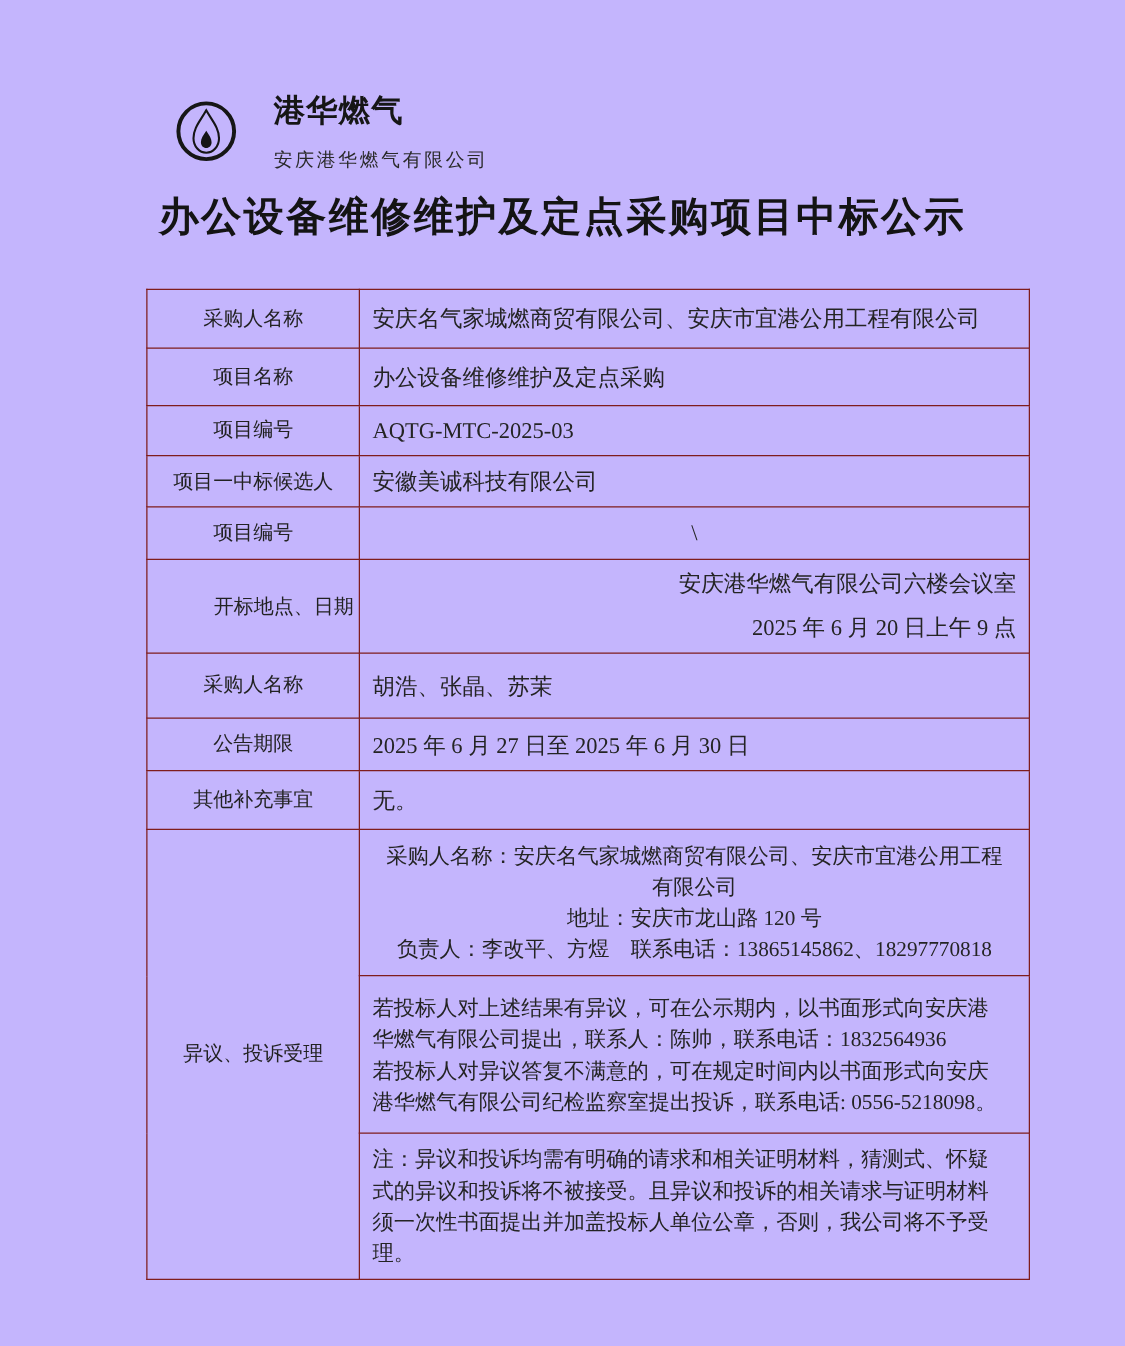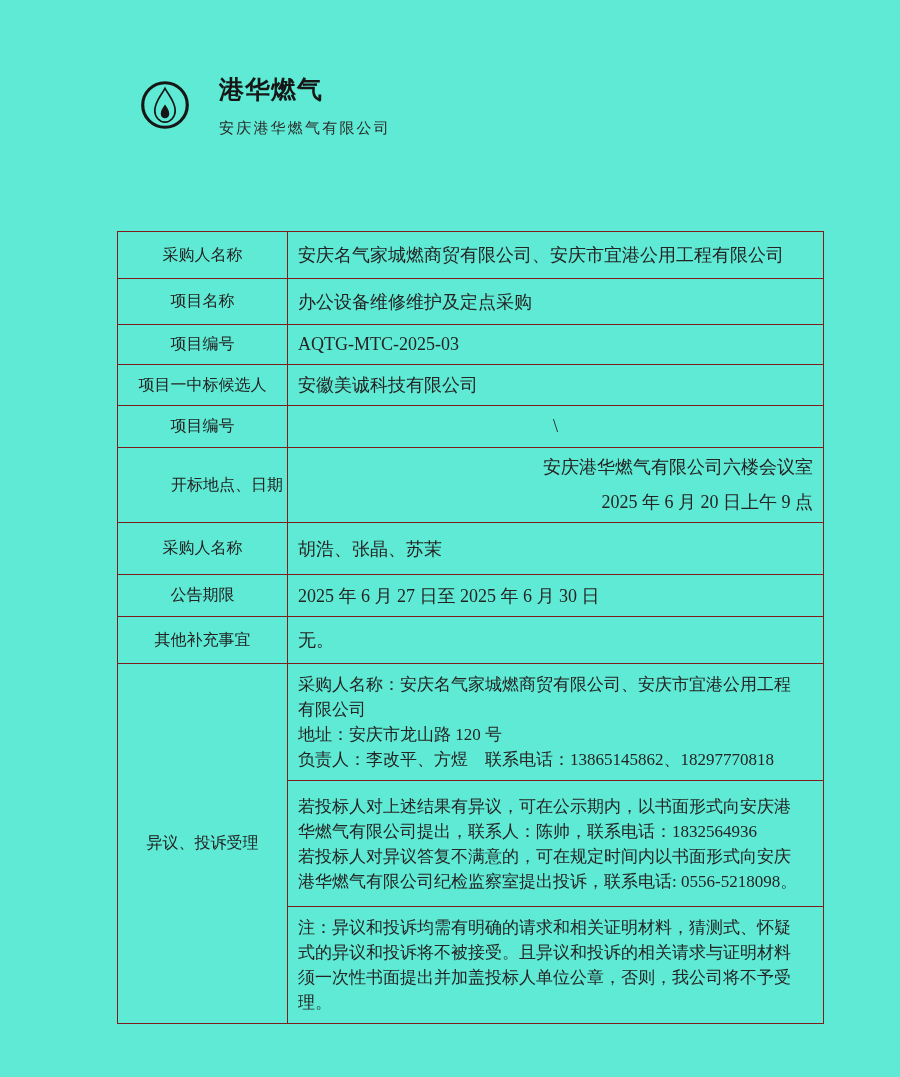--- a/index.html
+++ b/index.html
@@ -3,21 +3,21 @@
 <meta charset="utf-8">
 <style>
   * { margin: 0; padding: 0; box-sizing: border-box; }
   html, body { background: #ffffff; }
   body {
     width: 900px; height: 1077px;
     position: relative;
     font-family: "Liberation Serif", serif;
     color: #222;
   }
-  .page { position: absolute; inset: 0; background: #5eead4; }
+  .page { position: absolute; inset: 0; background: #c4b5fd; }
 
   
   .logo { position: absolute; left: 139px; top: 76px; display: flex; }
   .logo-icon { width: 52px; height: 54px; margin-top: 2px; }
   .logo-text { margin-left: 28px; }
   .brand {
     font-family: "Liberation Sans", sans-serif;
     font-weight: bold; font-size: 25px; letter-spacing: 1px;
     color: #161616; line-height: 26px;
   }
@@ -53,41 +53,42 @@
   }
   tr.r1  td { height: 47px; }
   tr.r2  td { height: 46px; }
   tr.r3  td { height: 40px; }
   tr.r4  td { height: 41px; }
   tr.r5  td { height: 42px; }
   tr.r6  td { height: 72px; text-align: right; }
   tr.r7  td { height: 52px; }
   tr.r8  td { height: 42px; }
   tr.r9  td { height: 47px; }
-  tr.ro1 td { height: 101px; }
+  tr.ro1 td { height: 101px; text-align: center; }
   tr.ro2 td { height: 126px; }
   tr.ro3 td { height: 117px; }
 </style>
 </head>
 <body>
 
 <div class="page">
 
   <div class="logo">
     <svg class="logo-icon" viewBox="0 0 56 56" xmlns="http://www.w3.org/2000/svg">
       <circle cx="28" cy="28" r="24" fill="none" stroke="#161616" stroke-width="3.4"></circle>
       <path d="M28 10 C 23 19, 17 25, 17 34 C 17 41, 22 46.5, 28 46.5 C 34 46.5, 39 41, 39 34 C 39 25, 33 19, 28 10 Z" fill="none" stroke="#161616" stroke-width="1.8"></path>
       <path d="M28 27.5 C 25.4 31.5, 23.4 34.2, 23.4 37.4 C 23.4 40.3, 25.4 42.4, 28 42.4 C 30.6 42.4, 32.6 40.3, 32.6 37.4 C 32.6 34.2, 30.6 31.5, 28 27.5 Z" fill="#161616"></path>
     </svg>
     <div class="logo-text">
       <div class="brand">港华燃气</div>
       <div class="brand-sub">安庆港华燃气有限公司</div>
     </div>
   </div>
 
+  <div class="doc-title">办公设备维修维护及定点采购项目中标公示</div>
 
   <table class="main">
     <colgroup>
         <col style="width:170px">
         <col style="width:536px">
       </colgroup>
     <tbody>
       <tr class="r1">
         <td class="lbl">采购人名称</td>
         <td class="val">安庆名气家城燃商贸有限公司、安庆市宜港公用工程有限公司</td>

